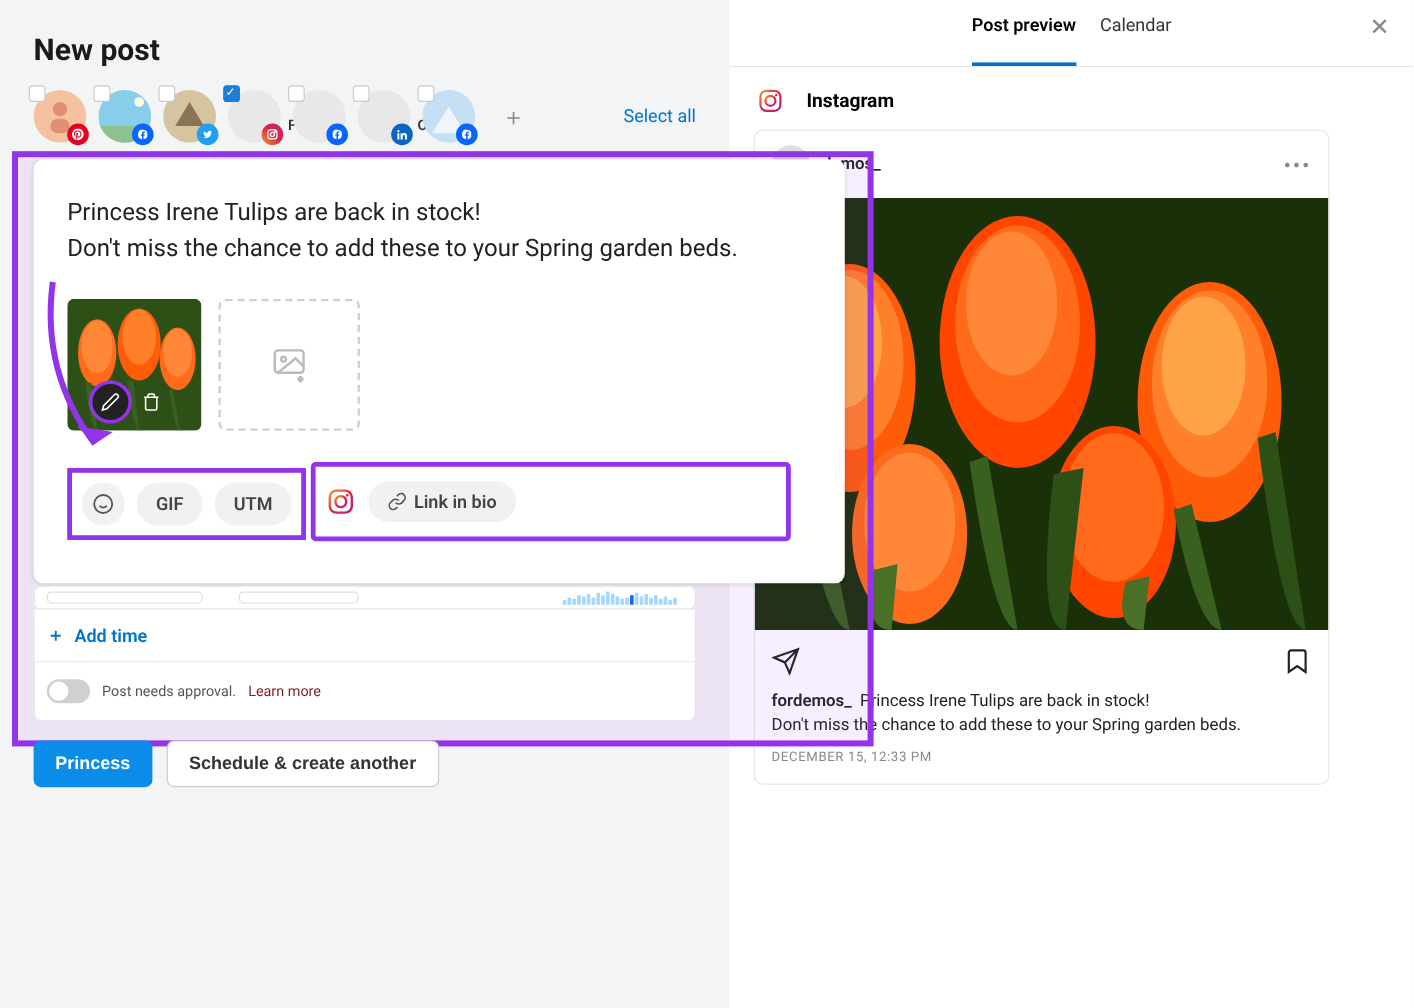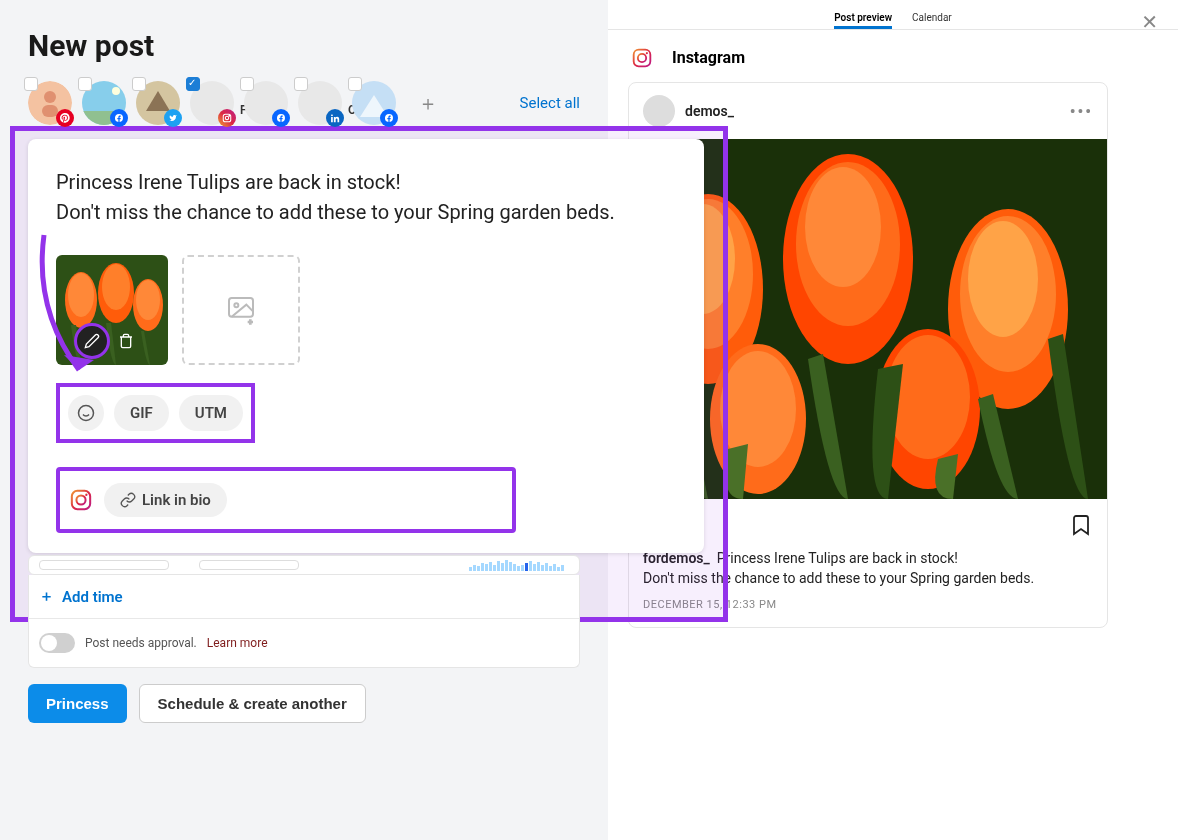--- a/index.html
+++ b/index.html
@@ -1,21 +1,21 @@
 <!DOCTYPE html>
 <html><head>
 <meta charset="utf-8">
 <style>
 * { box-sizing: border-box; margin: 0; padding: 0; }
 body { font-family: -apple-system, BlinkMacSystemFont, 'Segoe UI', Roboto, Helvetica, Arial, sans-serif; background: #fff; width: 1178px; height: 840px; overflow: hidden; }
 .app { display: flex; height: 100%; }
 .left-panel { width: 608px; background: #f3f4f6; padding: 28px 28px 0 28px; position: relative; }
 .right-panel { flex: 1; background: #fff; display: flex; flex-direction: column; }
 
-.page-title { font-size: 30px; font-weight: 700; color: #1a1a1a; margin-bottom: 18px; }
+.page-title { font-size: 25px; font-weight: 700; color: #1a1a1a; margin-bottom: 18px; }
 
 .accounts-row { display: flex; align-items: center; gap: 10px; margin-bottom: 14px; position: relative; }
 .account-avatar { width: 44px; height: 44px; border-radius: 50%; position: relative; flex-shrink: 0; }
 .account-avatar .checkbox { position: absolute; top: -4px; left: -4px; width: 14px; height: 14px; background: #fff; border: 1px solid #ccc; border-radius: 3px; }
 .account-avatar .checkbox.checked { background: #1c7ed6; border-color: #1c7ed6; }
 .account-avatar .checkbox.checked::after { content: '✓'; color: #fff; font-size: 10px; position: absolute; top: -1px; left: 1px; }
 .account-avatar .platform-badge { position: absolute; bottom: -2px; right: -2px; width: 18px; height: 18px; border-radius: 50%; background: #0866ff; display: flex; align-items: center; justify-content: center; }
 .account-avatar .platform-badge.pinterest { background: #e60023; }
 .account-avatar .platform-badge.twitter { background: #1da1f2; }
 .account-avatar .platform-badge.instagram { background: linear-gradient(45deg,#f09433,#e6683c,#dc2743,#cc2366,#bc1888); }
@@ -33,21 +33,21 @@
 .media-row { display: flex; gap: 14px; margin-bottom: 18px; position: relative; }
 .media-thumb { width: 112px; height: 110px; border-radius: 6px; position: relative; overflow: hidden; }
 .tulip-thumb-svg { width: 100%; height: 100%; }
 .media-edit-overlay { position: absolute; bottom: 6px; left: 18px; display: flex; gap: 4px; align-items: center; }
 .edit-circle { width: 36px; height: 36px; border-radius: 50%; background: #222; border: 3px solid #9333ea; display: flex; align-items: center; justify-content: center; color: #fff; }
 .trash-btn { width: 24px; height: 24px; display: flex; align-items: center; justify-content: center; color: #fff; }
 .add-media { width: 118px; height: 110px; border: 2px dashed #d0d0d0; border-radius: 6px; display: flex; align-items: center; justify-content: center; color: #999; }
 .pill { background: #f1f1f1; border-radius: 20px; padding: 8px 16px; font-size: 15px; font-weight: 600; color: #444; cursor: pointer; display: flex; align-items: center; gap: 6px; }
 .pill.round { width: 36px; height: 36px; padding: 0; justify-content: center; border-radius: 50%; }
 .purple-box-1 { border: 4px solid #9333ea; border-radius: 0; padding: 8px; display: inline-flex; gap: 10px; margin-bottom: 16px; }
-.purple-box-2 { border: 4px solid #9333ea; border-radius: 4px; padding: 12px 10px; display: inline-flex; gap: 12px; align-items: center; width: 460px; margin-top: 8px; }
+.purple-box-2 { border: 4px solid #9333ea; border-radius: 4px; padding: 12px 10px; display: inline-flex; gap: 12px; align-items: center; width: 400px; margin-top: 8px; }
 
 .ig-color-icon { width: 22px; height: 22px; }
 
 .arrow-annotation { position: absolute; top: 230px; left: 24px; width: 90px; height: 170px; z-index: 3; pointer-events: none; }
 
 .lower-card-stub { height: 20px; background: #fff; border: 1px solid #e5e5e5; border-radius: 6px; margin-top: 2px; display: flex; align-items: center; gap: 30px; padding: 0 10px; z-index: 2; position: relative; }
 .mini-bars { height: 12px; display: flex; gap: 1px; align-items: flex-end; margin-left: 140px; }
 .mini-bar { width: 3px; background: #a5d8ff; }
 
 .add-time-row { display: flex; align-items: center; gap: 8px; color: #0073cf; font-size: 15px; font-weight: 600; padding: 12px 10px; cursor: pointer; z-index: 2; position: relative; background: #fff; border-left: 1px solid #e5e5e5; border-right: 1px solid #e5e5e5; }
@@ -56,21 +56,21 @@
 .toggle::after { content: ''; position: absolute; width: 16px; height: 16px; background: #fff; border-radius: 50%; top: 2px; left: 2px; }
 .learn-link { color: #7f1d1d; }
 
 .bottom-actions { display: flex; gap: 12px; margin-top: 16px; z-index: 2; position: relative; }
 .btn-primary { background: #0c8ce9; color: #fff; border: none; border-radius: 6px; padding: 10px 18px; font-size: 15px; font-weight: 600; cursor: pointer; }
 .btn-secondary { background: #fff; color: #333; border: 1px solid #ccc; border-radius: 6px; padding: 10px 18px; font-size: 15px; font-weight: 600; cursor: pointer; }
 
 
 .right-header { display: flex; align-items: center; padding: 12px 20px 0 20px; position: relative; justify-content: center; }
 .tabs { display: flex; gap: 20px; }
-.tab { font-size: 10px; color: #333; padding-bottom: 3px; cursor: pointer; }
+.tab { font-size: 15px; color: #333; padding-bottom: 22px; cursor: pointer; }
 .tab.active { font-weight: 600; border-bottom: 3px solid #0073cf; color: #000; }
 .close-x { position: absolute; right: 20px; top: 10px; font-size: 20px; color: #888; cursor: pointer; }
 .right-divider { border-bottom: 1px solid #e5e5e5; }
 .ig-label-row { display: flex; gap: 20px; padding: 18px 0 10px 4px; margin-left: 20px; }
 .ig-label-row .ig-icon-sm { width: 20px; height: 20px; }
 .preview-card { border: 1px solid #e5e5e5; border-radius: 8px; margin: 4px 20px 20px 20px; overflow: hidden; width: 480px; }
 .preview-header { display: flex; align-items: center; gap: 10px; padding: 12px 14px; }
 .preview-avatar { width: 32px; height: 32px; border-radius: 50%; background: #ddd; }
 .preview-username-top { font-weight: 600; font-size: 14px; color: #222; }
 .preview-menu { margin-left: auto; color: #888; letter-spacing: 2px; font-weight: bold; cursor: pointer; }

